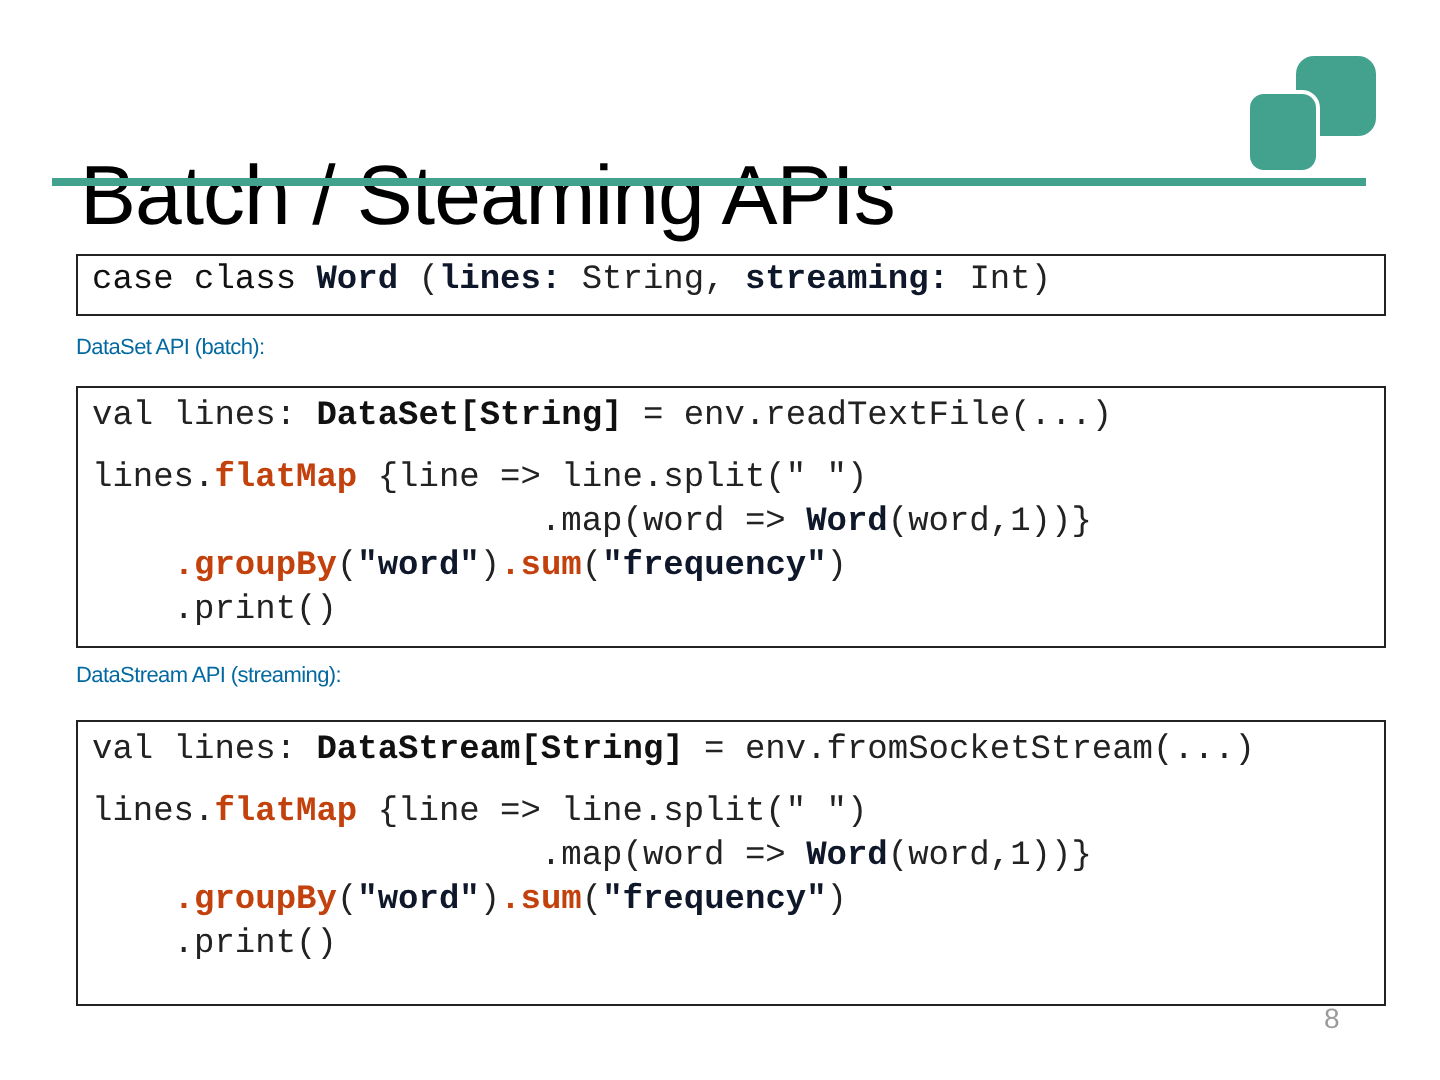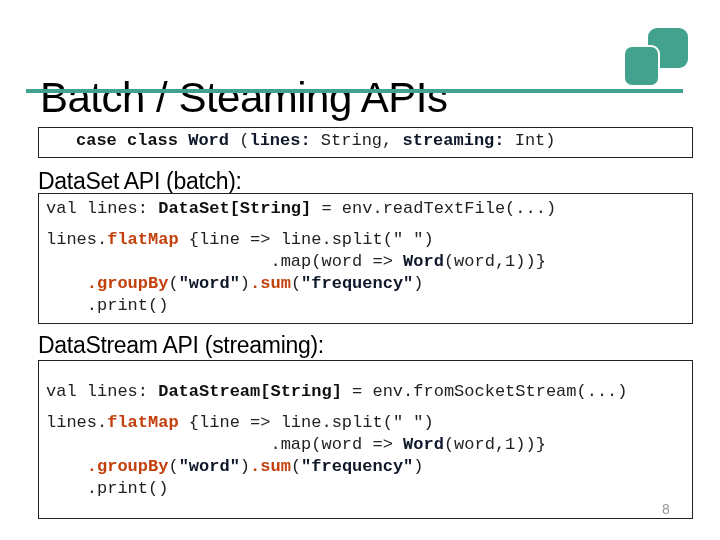--- a/index.html
+++ b/index.html
@@ -20,41 +20,41 @@
   .logo-square-big {
     position:absolute; left:28px; top:4px; width:40px; height:40px;
     background:#42a28d; border-radius:9px;
   }
   .logo-square-small {
     position:absolute; left:3px; top:21px; width:33px; height:38px;
     background:#42a28d; border-radius:9px; border:2px solid #ffffff;
   }
   .section-label {
     position:absolute; left:38px;
-    font-size:23px; color:#000000; letter-spacing:-0.3px;
+    font-size:11px; color:#0369a1; letter-spacing:-0.3px;
     font-family:"Liberation Sans", sans-serif;
   }
   #label-batch { top:168px; }
   #label-streaming { top:332px; }
   .code-box {
     position:absolute; left:38px; width:646px;
     border:1px solid #222; background:#fff;
     padding:2px 0 0 7px; box-sizing:content-box;
   }
   #box-case-class { top:127px; height:27px; }
   #box-batch      { top:193px; height:125px; padding-top:4px; }
-  #box-streaming  { top:360px; height:137px; padding-top:20px; }
+  #box-streaming  { top:360px; height:137px; padding-top:4px; }
   .code-line {
     white-space:pre; line-height:22px; font-size:17px;
     font-family:"Liberation Mono", "DejaVu Sans Mono", monospace;
     color:#222;
   }
   .code-line.blank { height:9px; line-height:9px; }
   .tok-p { color:#222222; }
-  .tok-k { color:#111111; font-weight:bold;margin-left:30px; }
+  .tok-k { color:#111111; font-weight:normal; }
   .tok-t { color:#111111; font-weight:bold;margin-top:10px; }
   .tok-m { color:#c2410c; font-weight:bold; }
   .tok-b { color:#0f172a; font-weight:bold; }
   .page-number {
     position:absolute; left:662px; top:501px;
     font-size:14px; color:#9a9a9a;
   }
 </style>
 </head>
 <body>

